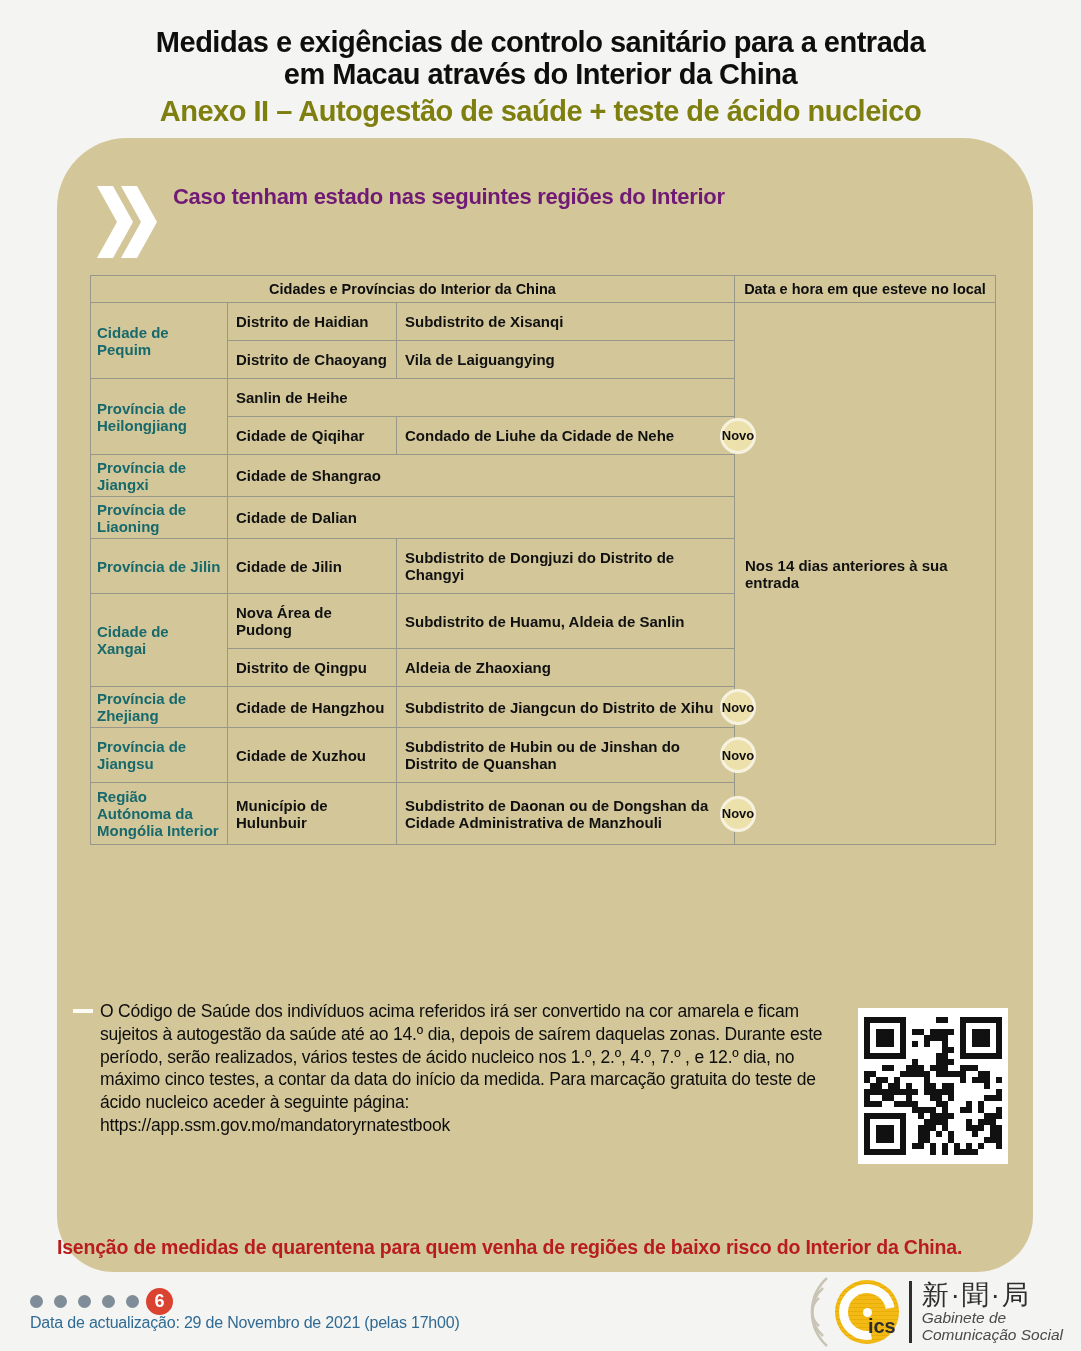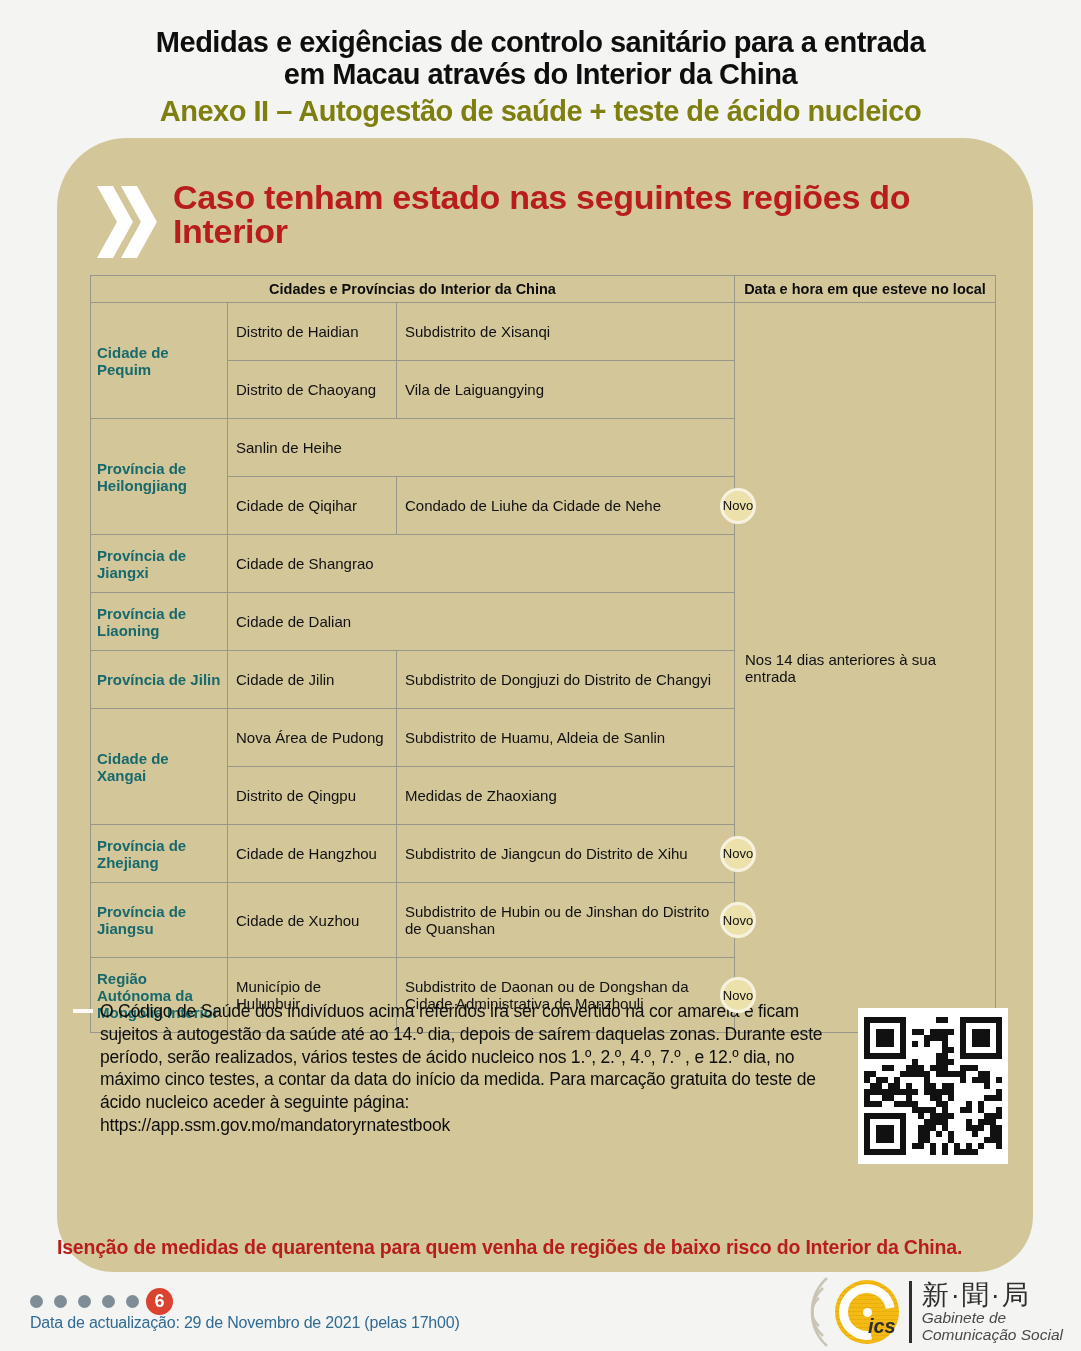--- a/index.html
+++ b/index.html
@@ -29,33 +29,33 @@
     background:#d3c79a;
     border-radius:70px 70px 56px 56px;
   }
 
   .panel-heading {
     position:absolute; left:38px; top:42px;
     display:flex; align-items:flex-start;
   }
   .chev { margin-top:6px; margin-right:16px; }
   .panel-heading .ht {
-    color:#b91c1c; font-weight:bold; font-size:34px; line-height:34px;
+    color:#701a75; font-weight:bold; font-size:22px; line-height:34px;
     letter-spacing:-0.3px;
   }
 
   
   .tbl-wrap { position:absolute; left:33px; top:137px; }
   table { border-collapse:collapse; width:905px; table-layout:fixed; }
   td, th { border:1px solid #98988a; vertical-align:middle;margin-top:19px; }
   th {
     font-size:14.5px; font-weight:bold; color:#0d0d0d;
     text-align:center; height:27px; padding:2px 4px;
   }
-  td { font-size:15px; color:#111; padding:20px 8px; text-align:left; }
+  td { font-size:15px; color:#111; padding:10px 8px; text-align:left;font-weight:bold; }
   td.region { font-weight:bold; color:#17696c; padding:2px 6px; font-size:15px; }
   td.rel { position:relative; }
   .rh25{height:30px}.rh26{height:26px}.rh31{height:31px}
   .rh41{height:41px}.rh42{height:42px}.rh43{height:43px}.rh62{height:62px}
   td.duration { font-size:15px; padding-left:10px; vertical-align:middle; }
 
   .novo {
     position:absolute; right:-22px; top:50%; transform:translateY(-50%);
     width:36px; height:36px; border-radius:50%;
     background:#ece0ab; border:3px solid #f7f2df;
@@ -120,21 +120,21 @@
     position:absolute; left:4px; top:4px; width:56px; height:56px;
     border-radius:50%; border:9px solid #fdfdfb;
     border-right-color:transparent; transform:rotate(35deg);
   }
   .logo-disc .cdot {
     position:absolute; left:28px; top:28px; width:9px; height:9px;
     border-radius:50%; background:#fdfdfb;
   }
   .logo-disc .acr {
     position:absolute; right:3px; bottom:6px;
-    font-size:20px; font-weight:bold; font-style:italic; color:#2e2e2e;margin-left:47px;
+    font-size:20px; font-weight:bold; color:#2e2e2e;margin-left:47px;
   }
   .logo-bar { width:3px; height:62px; background:#2e2e2e; margin-right:10px; }
   .logo-cn { font-size:27px; color:#2e2e2e; line-height:28px; letter-spacing:2px; }
   .logo-pt { font-size:15.5px; font-style:italic; color:#4a4a4a; line-height:17px; }
 </style>
 </head>
 <body>
 
 <div class="page-head">
   <div class="t1">Medidas e exigências de controlo sanitário para a entrada</div>
@@ -207,21 +207,21 @@
         <td>Subdistrito de Dongjuzi do Distrito de Changyi</td>
       </tr>
 
       <tr class="rh26">
         <td class="region" rowspan="2">Cidade de Xangai</td>
         <td>Nova Área de Pudong</td>
         <td>Subdistrito de Huamu, Aldeia de Sanlin</td>
       </tr>
       <tr class="rh26">
         <td>Distrito de Qingpu</td>
-        <td>Medidas de Zhaoxiang</td>
+        <td>Aldeia de Zhaoxiang</td>
       </tr>
 
       <tr class="rh41">
         <td class="region">Província de Zhejiang</td>
         <td>Cidade de Hangzhou</td>
         <td class="rel">
           <span>Subdistrito de Jiangcun do Distrito de Xihu</span>
           <span class="novo">Novo</span>
         </td>
       </tr>

